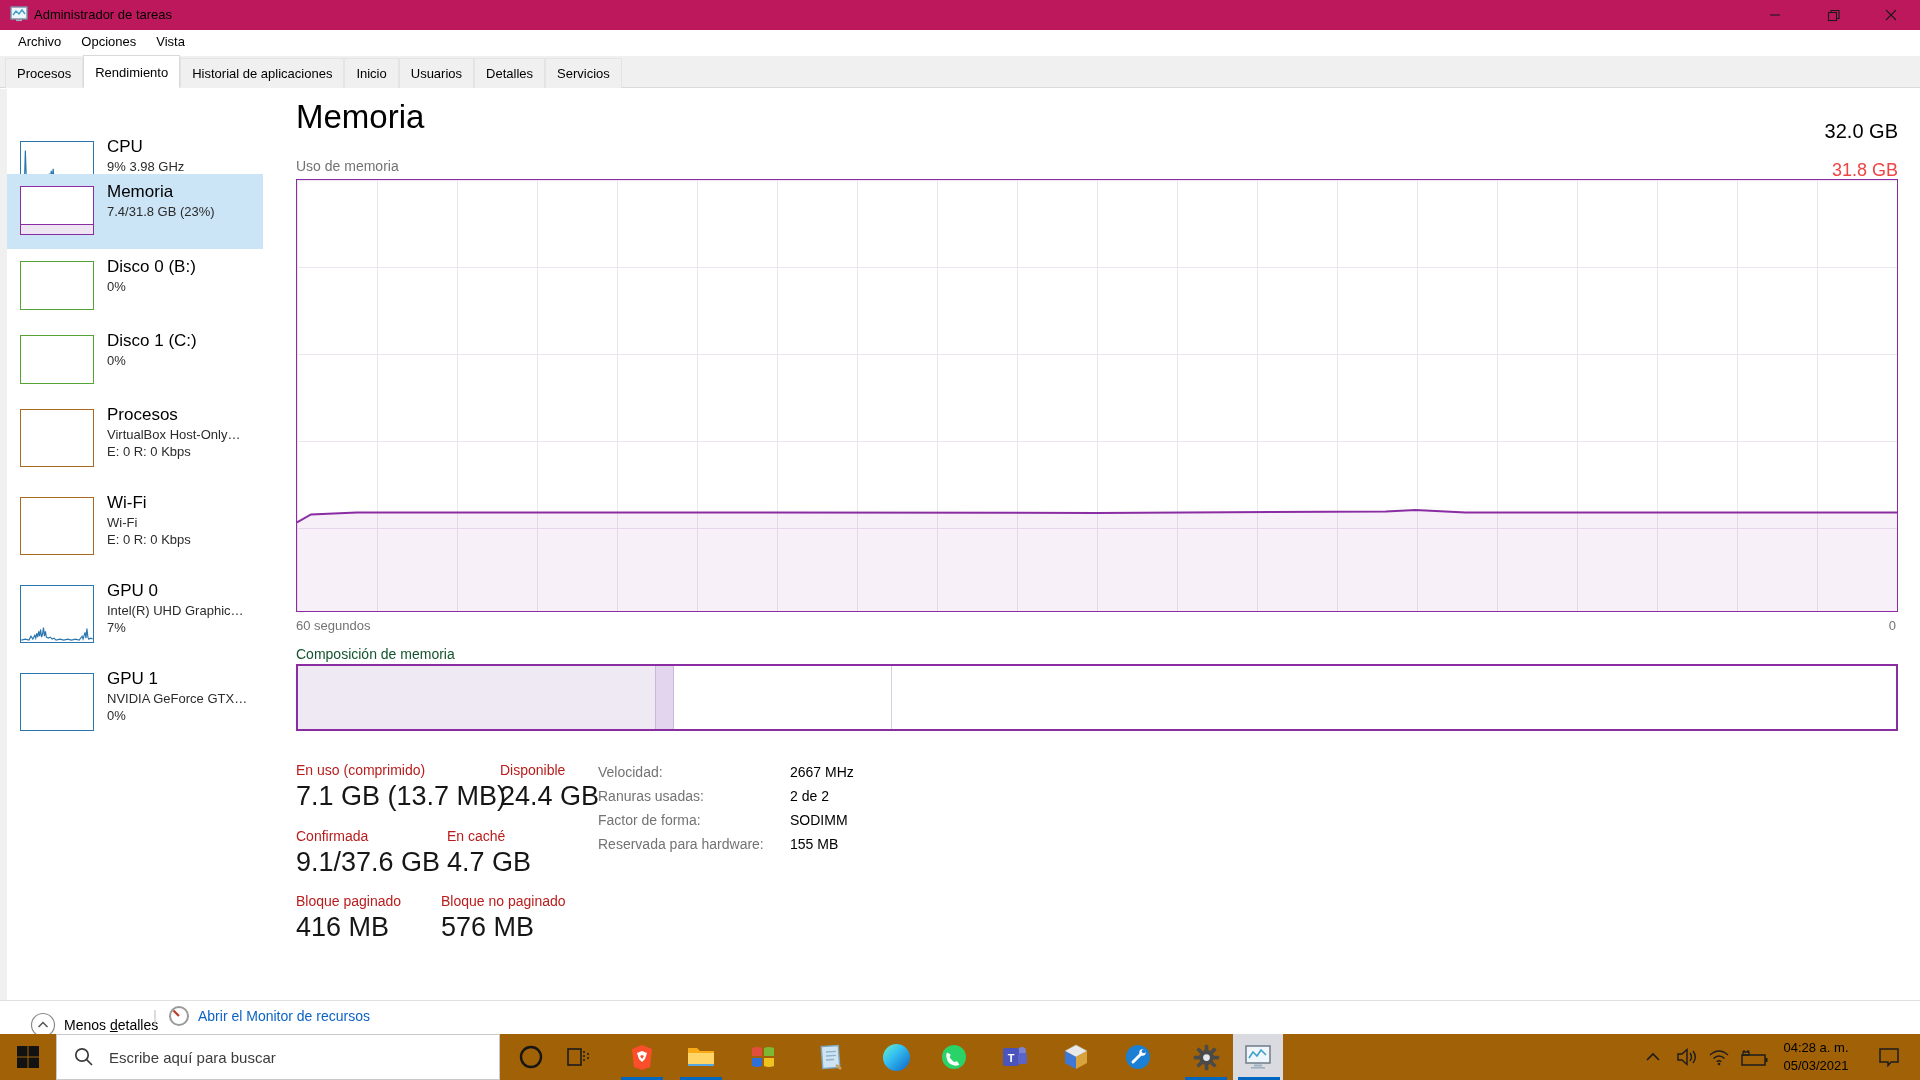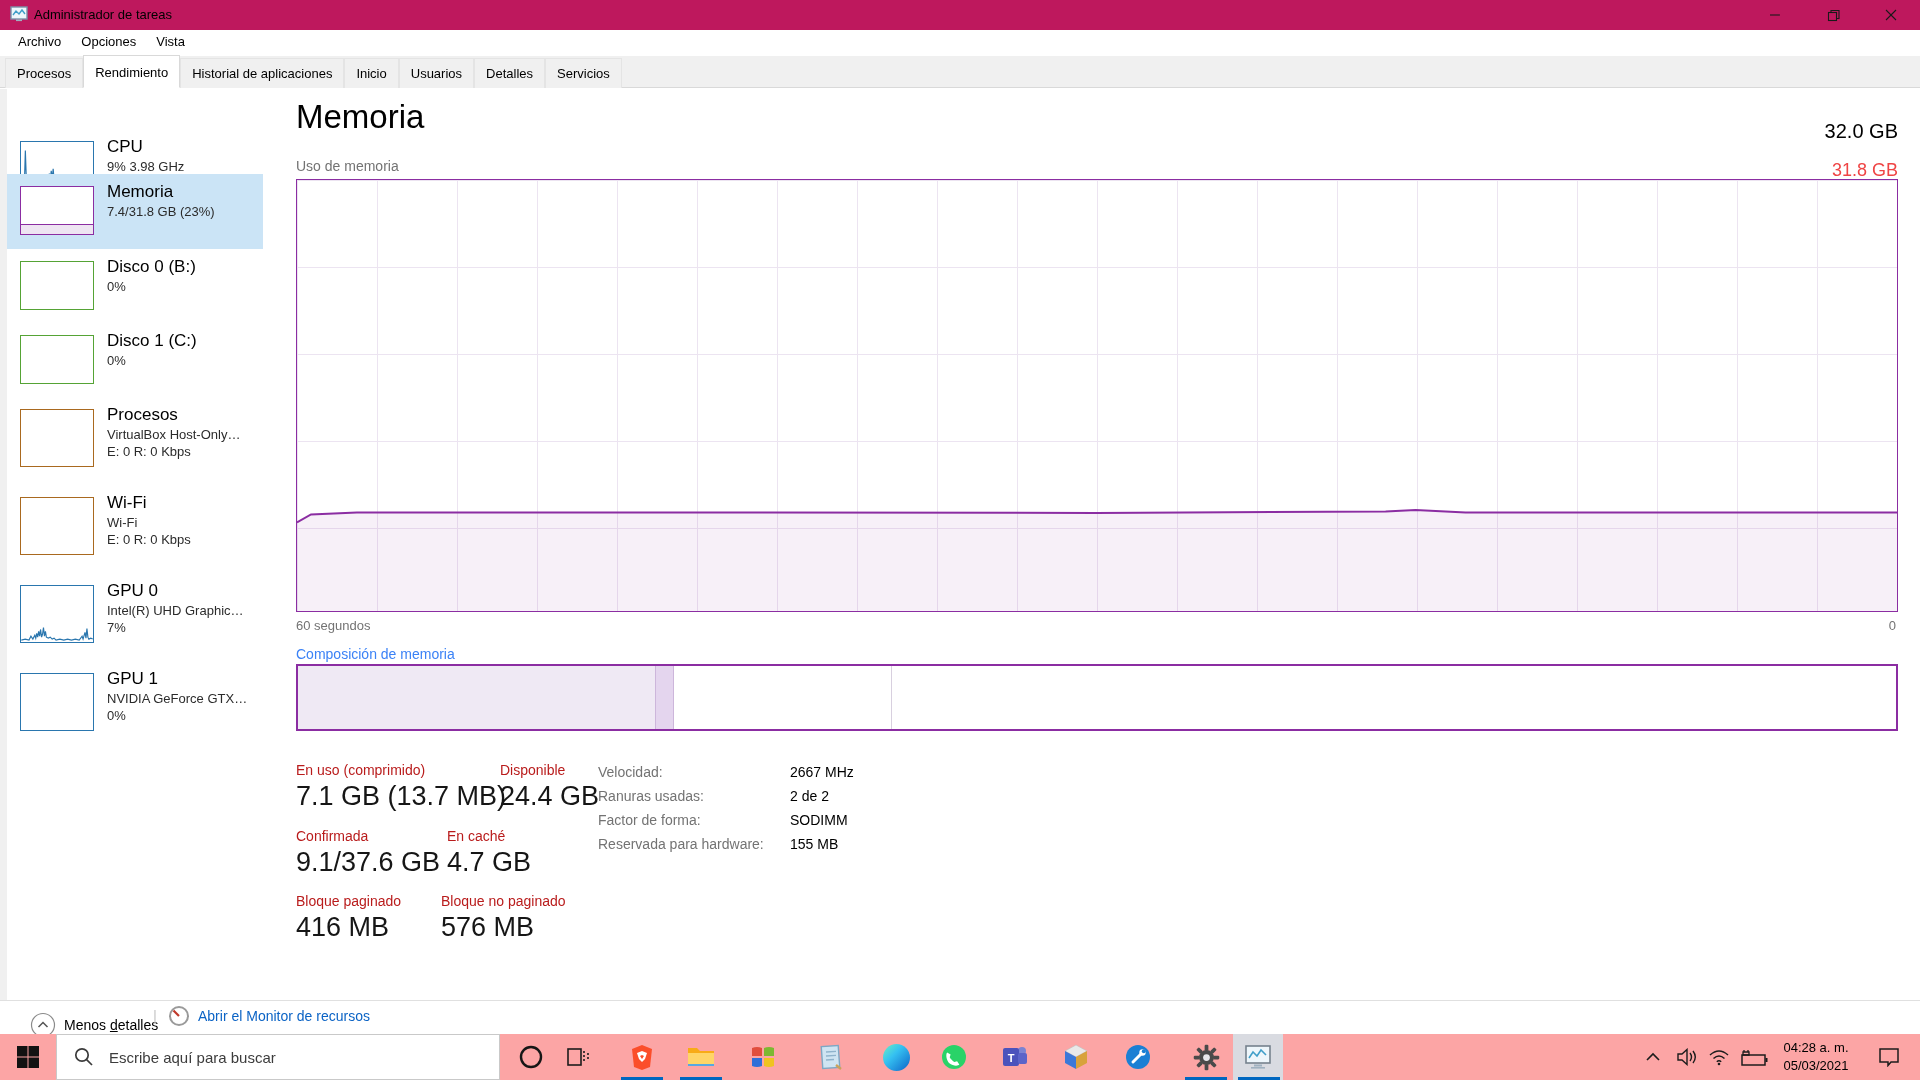--- a/index.html
+++ b/index.html
@@ -41,21 +41,21 @@
   .chart-label { position:absolute; left:296px; top:158px; font-size:14px; color:#737373; }
   .chart-max { position:absolute; right:22px; top:160px; font-size:18px; color:#ef4444; }
 
   .chart { position:absolute; left:296px; top:179px; width:1602px; height:433px; border:1px solid #8b2da2; background-color:#fff;
     background-image: repeating-linear-gradient(to right, #ece4f1 0 1px, transparent 1px 80px),
                       repeating-linear-gradient(to bottom, #ece4f1 0 1px, transparent 1px 87px); }
   .chart svg { position:absolute; left:0; top:0; width:100%; height:100%; }
   .chart-time { position:absolute; left:296px; top:618px; font-size:13px; color:#737373; }
   .chart-zero { position:absolute; right:24px; top:618px; font-size:13px; color:#737373; }
 
-  .comp-label { position:absolute; left:296px; top:646px; font-size:14px; color:#3b82f6; }
+  .comp-label { position:absolute; left:296px; top:646px; font-size:14px; color:#14532d; }
   .comp-bar { position:absolute; left:296px; top:664px; width:1602px; height:67px; border:2px solid #8b2da2; display:flex; background:#fff; }
   .seg0 { background:#efe9f4; border-right:1px solid #cdb6db; }
   .seg1 { background:#e4d5ee; border-right:1px solid #cdb6db; }
   .seg2 { background:#fff; border-right:1px solid #d8d0df; }
   .seg3 { background:#fff; }
 
   .stat { position:absolute; }
   .stat-label { font-size:14px; color:#b91c1c; }
   .stat-value { font-size:27px; font-weight:200; color:#161616; margin-top:3px; white-space:nowrap; }
 
@@ -67,21 +67,21 @@
   
   .footer { position:absolute; left:0; right:0; bottom:46px; height:34px; background:#fff; border-top:1px solid #e0e0e0; }
   .less-btn { position:absolute; left:30px; top:4px; display:flex; align-items:center; cursor:default;margin-top:7px; }
   .less-text { font-size:14px; color:#000; margin-left:8px; }
   .less-text u { text-decoration:underline; }
   .foot-div { position:absolute; left:153px; top:6px; color:#c8c8c8; font-size:15px; }
   .resmon { position:absolute; left:168px; top:4px; display:flex; align-items:center; cursor:default; }
   .resmon-text { font-size:14px; color:#0b63c5; margin-left:8px; }
 
   
-  .taskbar { position:absolute; left:0; right:0; bottom:0; height:46px; background:#fca5a5; }
+  .taskbar { position:absolute; left:0; right:0; bottom:0; height:46px; background:#a16207; }
   .tb-start { position:absolute; left:0; top:0; width:56px; height:46px; display:flex; align-items:center; justify-content:center; }
   .tb-searchbox { position:absolute; left:56px; top:0; width:444px; height:46px; background:#fff; border:1px solid #c9c9c9; display:flex; align-items:center; }
   .tb-search-icon { margin-left:16px; }
   .tb-search-input { border:none; outline:none; font-size:15px; color:#3c3c3c; margin-left:14px; width:340px; font-family:"Liberation Sans",sans-serif; background:transparent; }
   .tb-search-input::placeholder { color:#3c3c3c; opacity:1; }
   .tb-icon { position:absolute; top:0; width:48px; height:46px; display:flex; align-items:center; justify-content:center; }
   .tb-underline { position:absolute; bottom:0; height:3px; width:42px; background:#0067c0; }
   .tb-active-bg { position:absolute; width:50px; height:46px; top:0; background:#d9dbe1; }
   .tray-icon { position:absolute; top:0; height:46px; display:flex; align-items:center; justify-content:center; width:30px; }
   .tb-clock { position:absolute; left:1768px; top:5px; width:96px; text-align:center; font-size:13px; color:#000; line-height:18px; }

